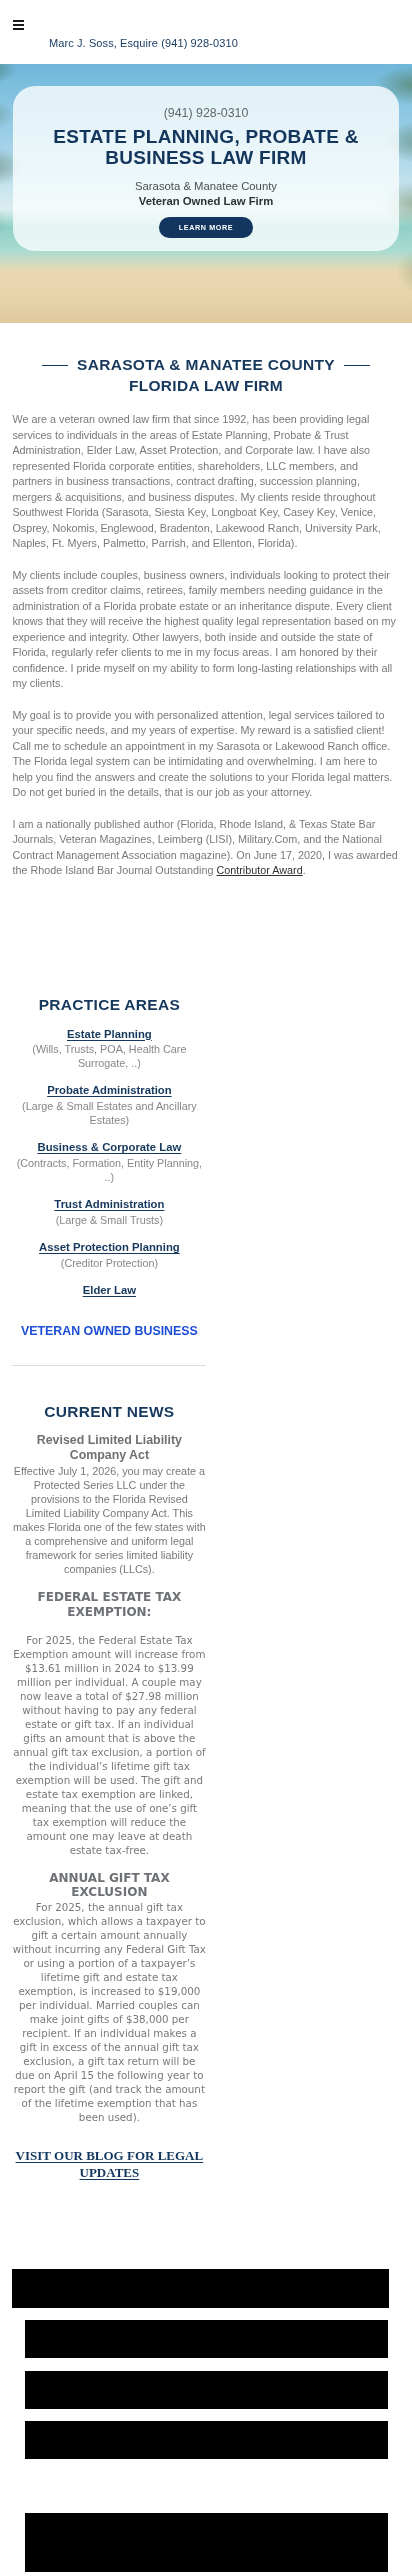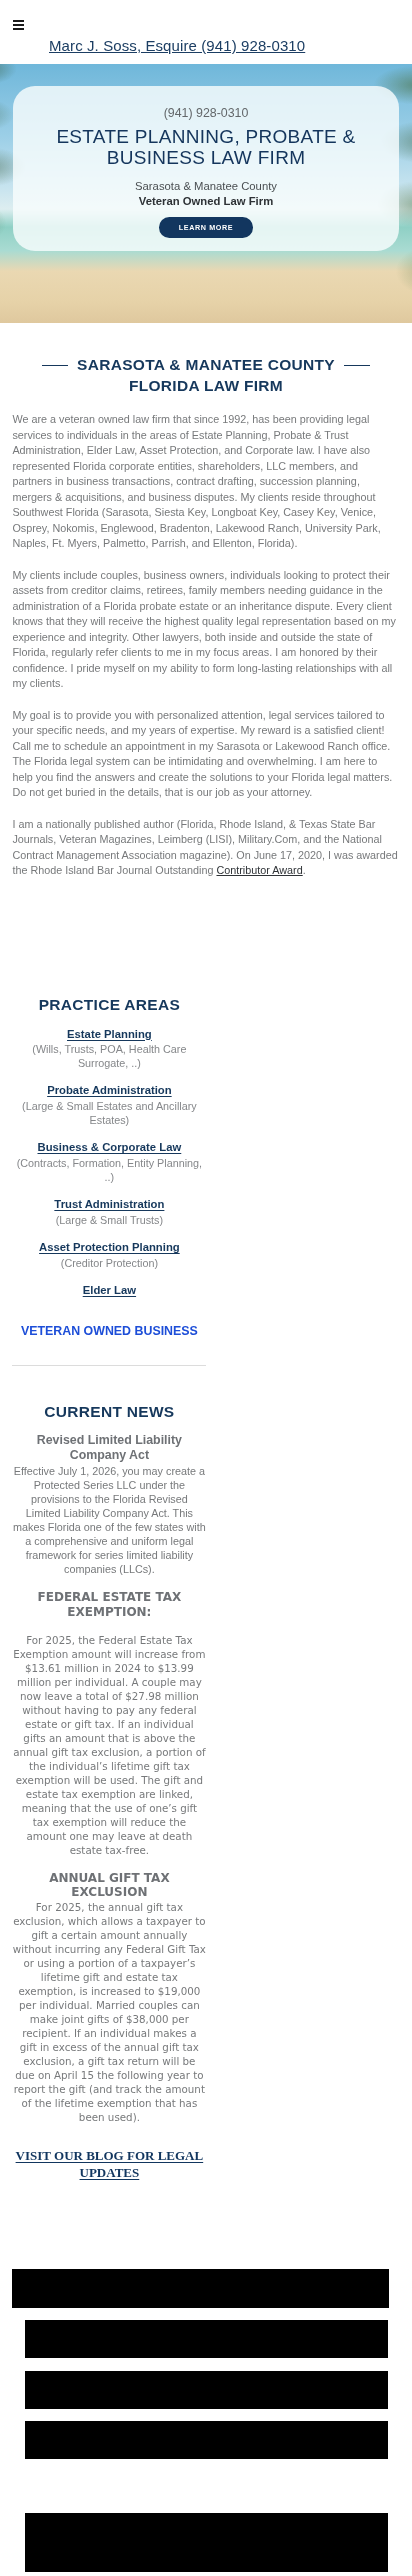--- a/index.html
+++ b/index.html
@@ -10,21 +10,21 @@
     font-family: "Liberation Sans", sans-serif;
     color: #77797b;
   }
 
   
   .site-header { position: relative; height: 64px; background: #fff; }
   .hamburger { position: absolute; left: 13px; top: 20px; width: 11.3px; cursor: pointer; }
   .hamburger span { display: block; height: 1.5px; background: #1a1a1a; margin-bottom: 2.6px; }
   .brand {
     position: absolute; left: 49px; top: 37px;
-    font-size: 15px; color: #1c3e63; letter-spacing: 0.1px; text-decoration: underline;
+    font-size: 11px; color: #1c3e63; letter-spacing: 0.1px;
   }
 
   
   .hero {
     position: relative; height: 259px; overflow: hidden;
     background: linear-gradient(180deg,
       #6fb7da 0%, #9ccfe7 28%, #c8e4ef 48%, #ddeef0 56%,
       #8fd0c5 63%, #a9dbd2 72%, #ead8b2 80%, #e6d2a8 92%, #dfc89e 100%);
   }
   .palm { position: absolute; pointer-events: none; opacity: .85; }
@@ -43,21 +43,21 @@
       radial-gradient(67px 31px at 139px 93px, rgba(58,94,54,.6),   transparent 70%),
       radial-gradient(57px 33px at 129px 155px, rgba(72,110,64,.55), transparent 70%),
       radial-gradient(52px 36px at 144px 222px, rgba(84,120,72,.5),  transparent 70%);
   }
   .hero-card {
     position: absolute; left: 13px; top: 21.6px; width: 386px; height: 165px;
     background: rgba(248, 252, 253, .82);
     text-align: center; padding-top: 20.6px; border-radius: 22px;
   }
   .hero-phone { font-size: 12.4px; color: #63676a; }
-  .hero-title { margin-top: 7.2px; color: #14355c; font-weight: 400; font-size: 19px; line-height: 20.6px; letter-spacing: 0.3px; }
+  .hero-title { margin-top: 7.2px; color: #14355c; font-weight: 700; font-size: 19px; line-height: 20.6px; letter-spacing: 0.3px; }
   .hero-title span { display: block; }
   .hero-sub { margin-top: 11.3px; font-size: 11.3px; color: #4a4f52; }
   .hero-sub2 { margin-top: 3.1px; font-size: 11.3px; color: #2e3236; font-weight: 700; }
   .cta-btn {
     display: inline-block; margin-top: 10.3px; background: #12365f; color: #fff;
     border: none; border-radius: 10.3px; padding: 5.7px 19.6px;
     font-family: "Liberation Sans", sans-serif;
     font-size: 7.2px; font-weight: 700; letter-spacing: 0.6px; cursor: pointer;
   }
 

